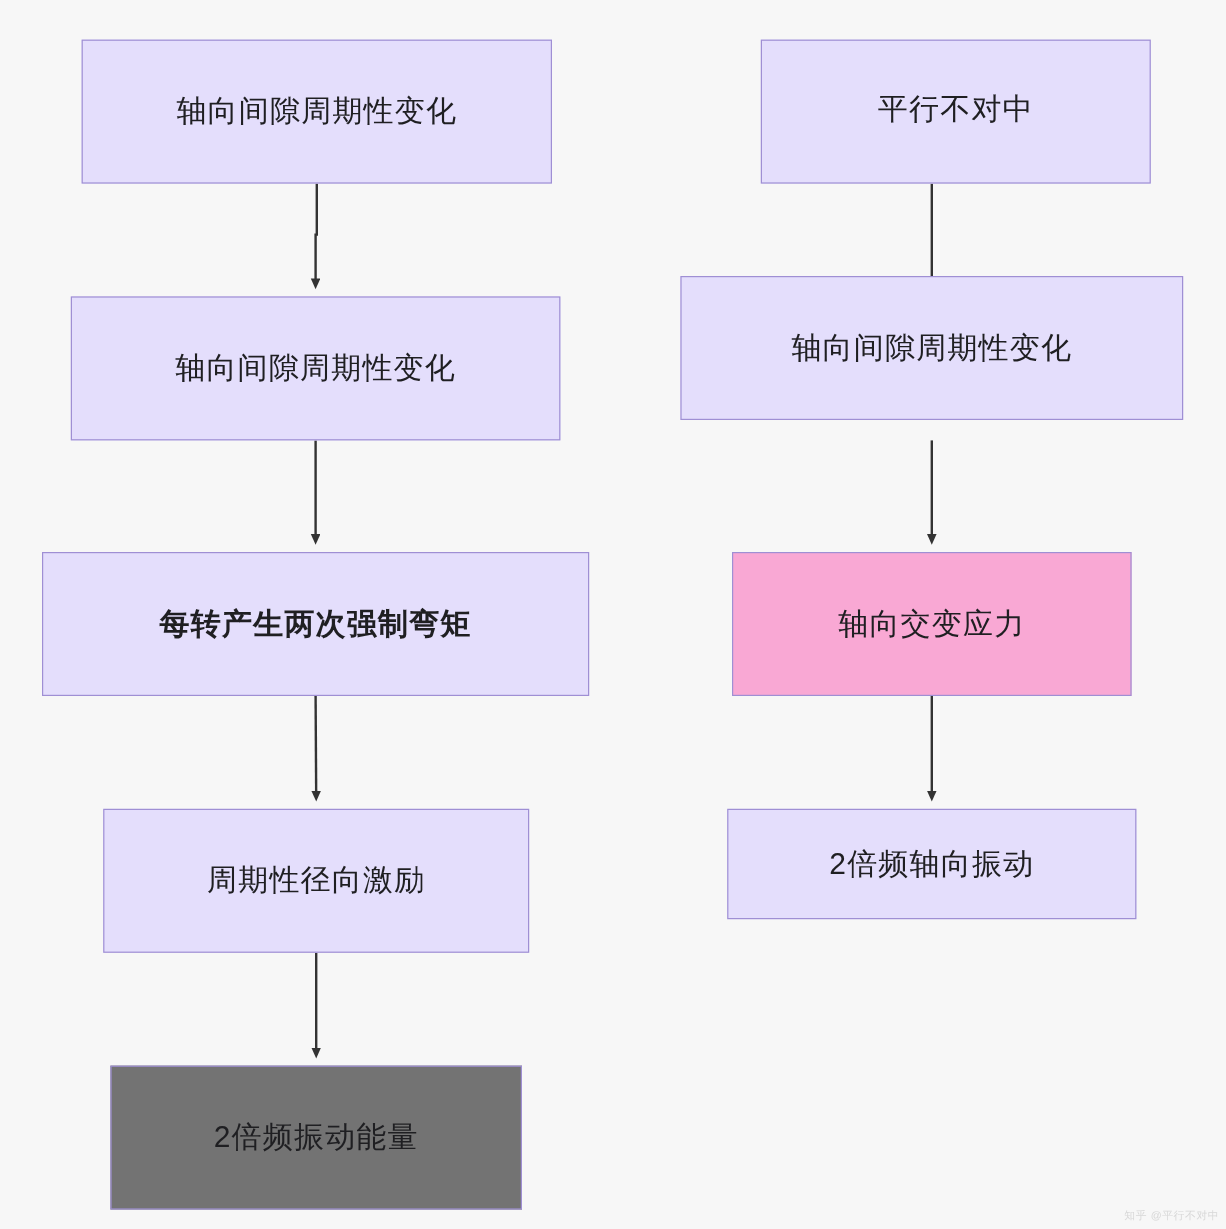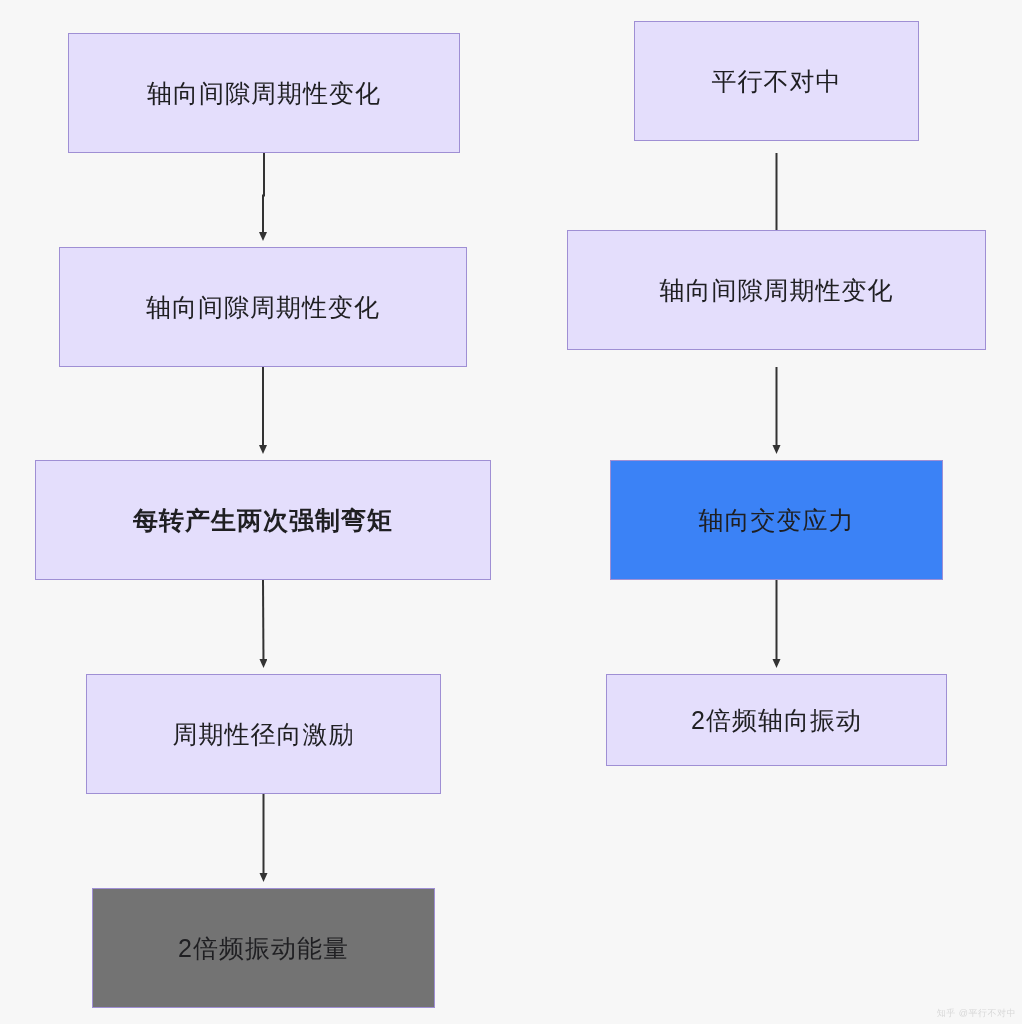--- a/index.html
+++ b/index.html
@@ -73,19 +73,19 @@
         <path d="M776.5,367 L776.5,451" marker-end="url(#ah)"></path>
         <path d="M776.5,580 L776.5,665" marker-end="url(#ah)"></path>
       </g>
   </svg>
   <div id="node-layer">
       <div class="node" style="left: 68px; top: 33px; width: 392px; height: 120px; background: rgb(228, 222, 252); border-color: rgb(159, 143, 212);">轴向间隙周期性变化</div>
       <div class="node" style="left: 59px; top: 247px; width: 408px; height: 120px; background: rgb(228, 222, 252); border-color: rgb(159, 143, 212);">轴向间隙周期性变化</div>
       <div class="node" style="left: 35px; top: 460px; width: 456px; height: 120px; background: rgb(228, 222, 252); border-color: rgb(159, 143, 212); font-weight: bold;">每转产生两次强制弯矩</div>
       <div class="node" style="left: 86px; top: 674px; width: 355px; height: 120px; background: rgb(228, 222, 252); border-color: rgb(159, 143, 212);">周期性径向激励</div>
       <div class="node" style="left: 92px; top: 888px; width: 343px; height: 120px; background: #737373; border-color: rgb(159, 143, 212);">2倍频振动能量</div>
-      <div class="node" style="left: 634px; top: 21px; width: 285px; height: 120px; background: rgb(228, 222, 252); border-color: rgb(159, 143, 212);">平行不对中</div>
+      <div class="node" style="left: 634px; top: 33px; width: 325px; height: 120px; background: rgb(228, 222, 252); border-color: rgb(159, 143, 212); font-family: Liberation Mono, monospace;">平行不对中</div>
       <div class="node" style="left: 567px; top: 230px; width: 419px; height: 120px; background: rgb(228, 222, 252); border-color: rgb(159, 143, 212);">轴向间隙周期性变化</div>
-      <div class="node" style="left: 610px; top: 460px; width: 333px; height: 120px; background: #3b82f6; border-color: rgb(159, 143, 212);">轴向交变应力</div>
+      <div class="node" style="left: 610px; top: 460px; width: 333px; height: 120px; background: #f9a8d4; border-color: rgb(159, 143, 212);">轴向交变应力</div>
       <div class="node" style="left: 606px; top: 674px; width: 341px; height: 92px; background: rgb(228, 222, 252); border-color: rgb(159, 143, 212);">2倍频轴向振动</div>
     </div>
   <div class="watermark">知乎 @平行不对中</div>
 </div>
 
 </body></html>

